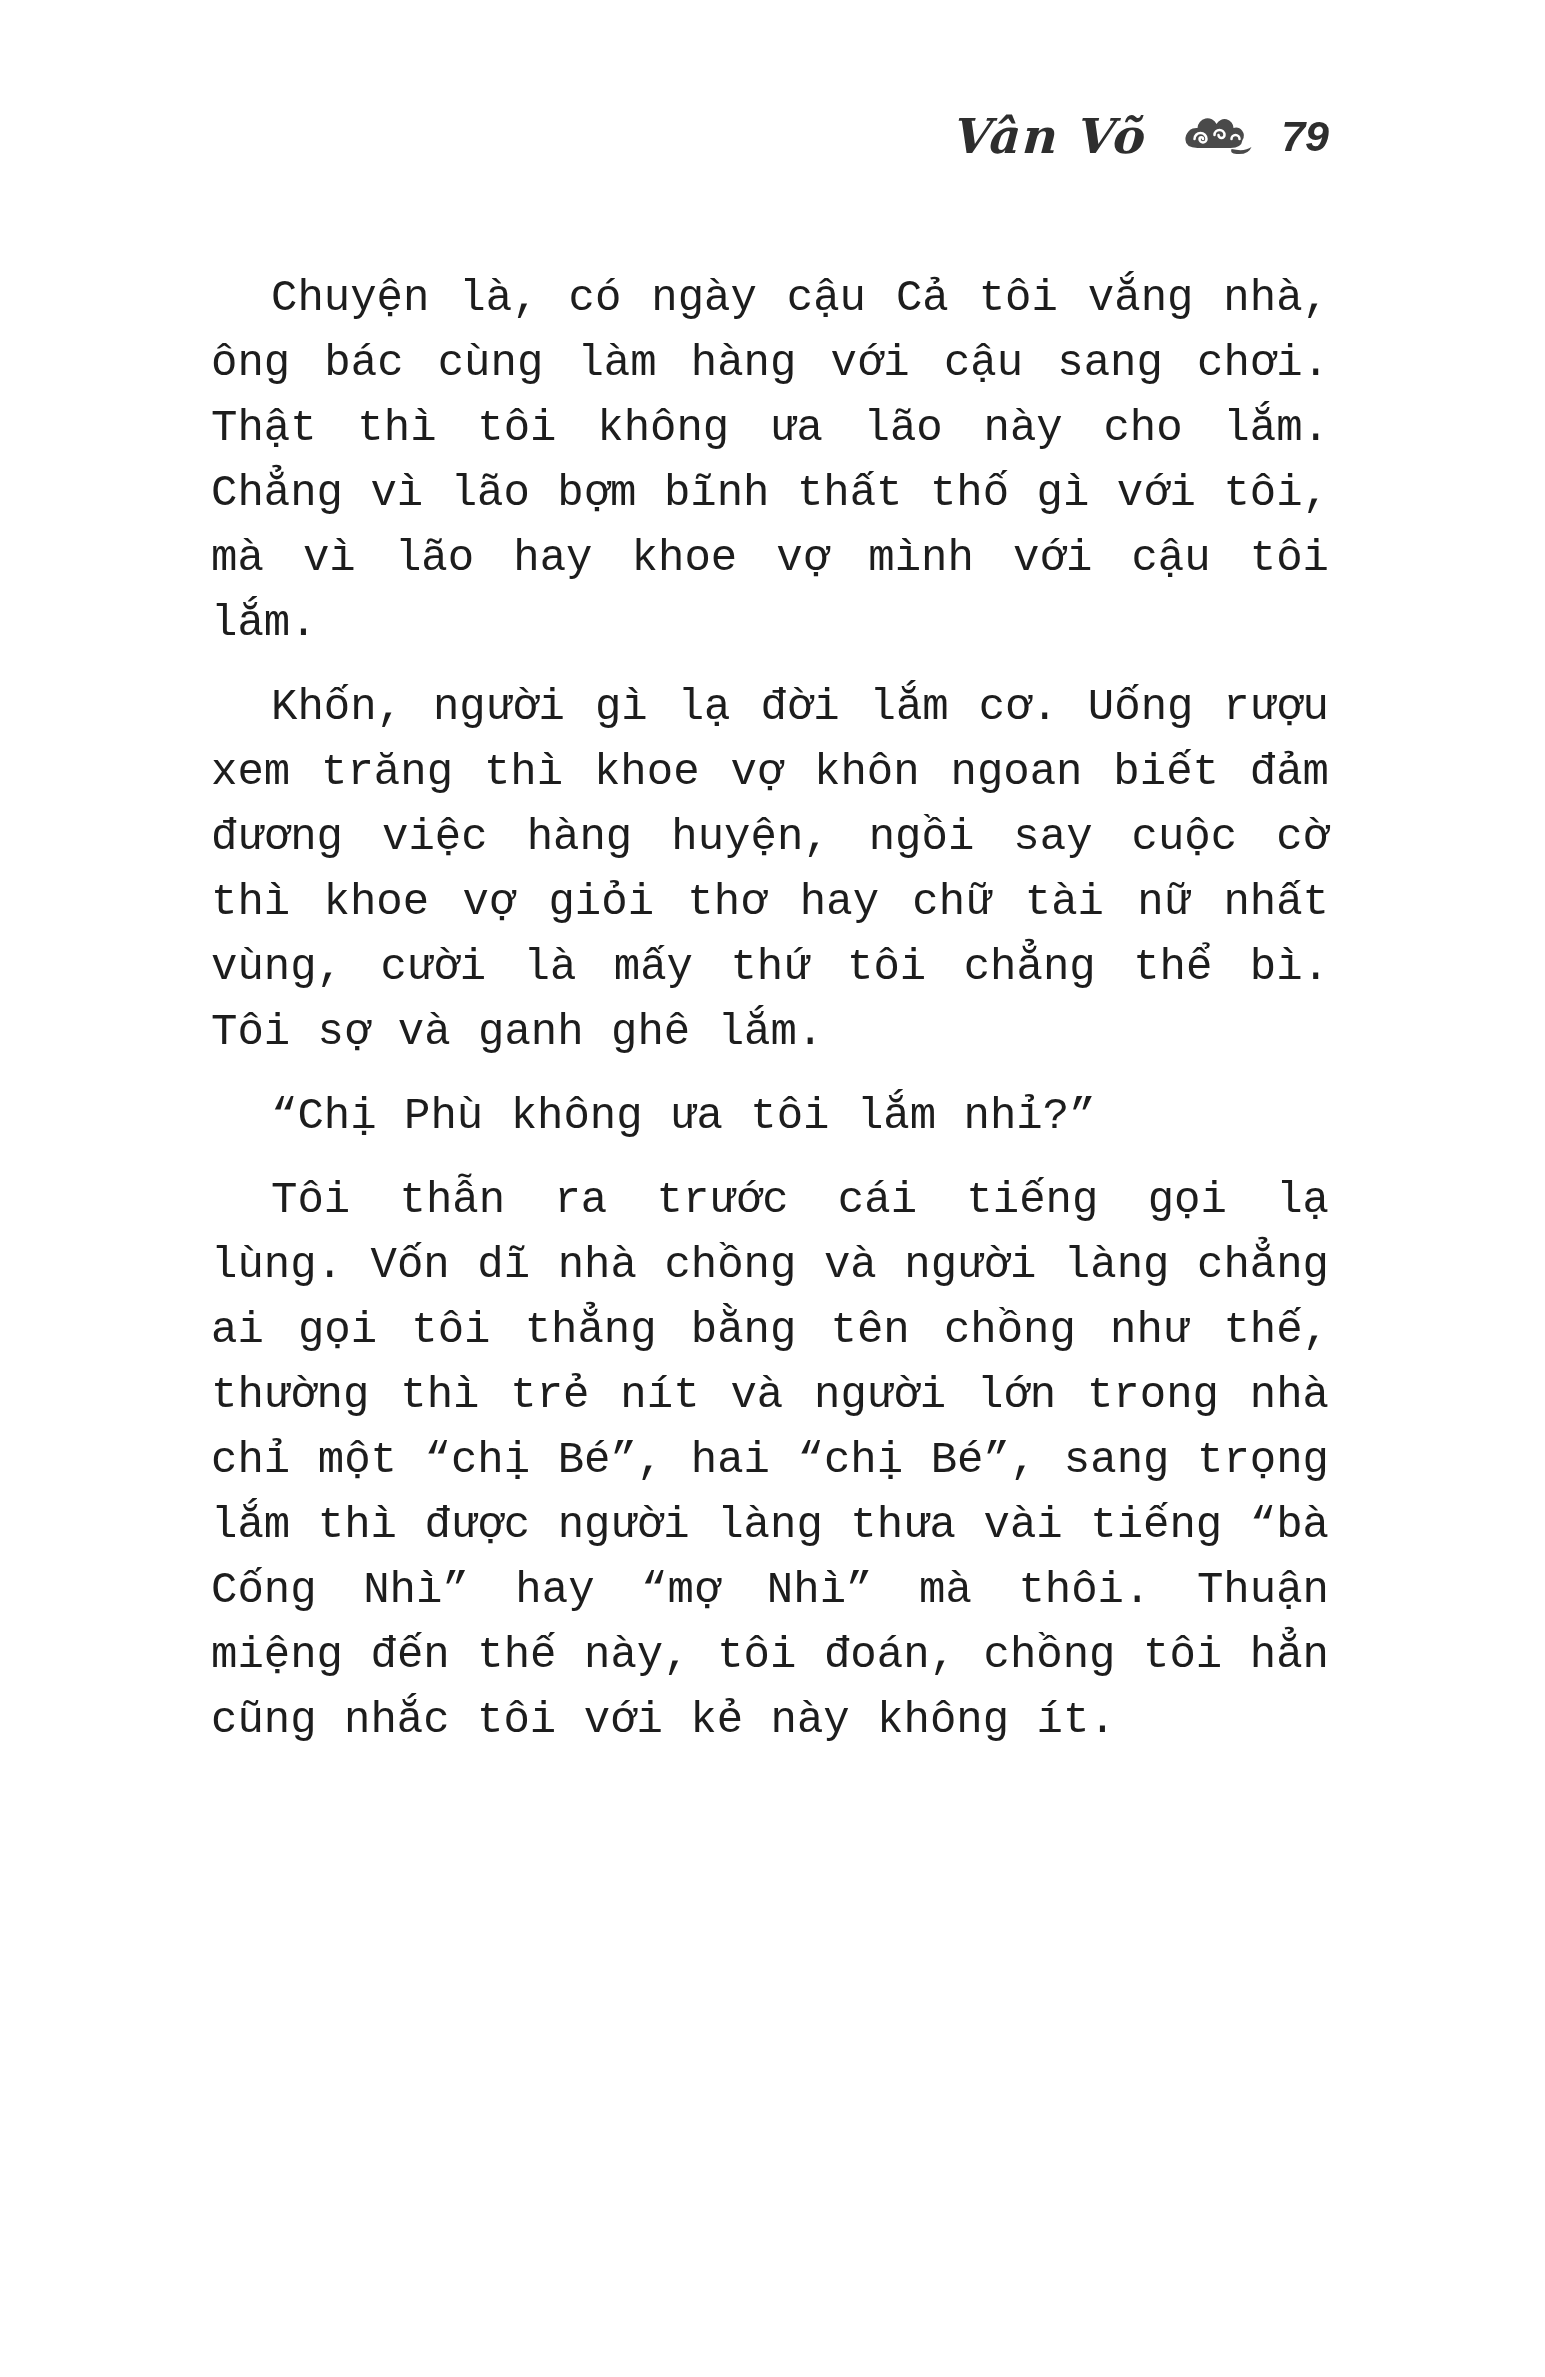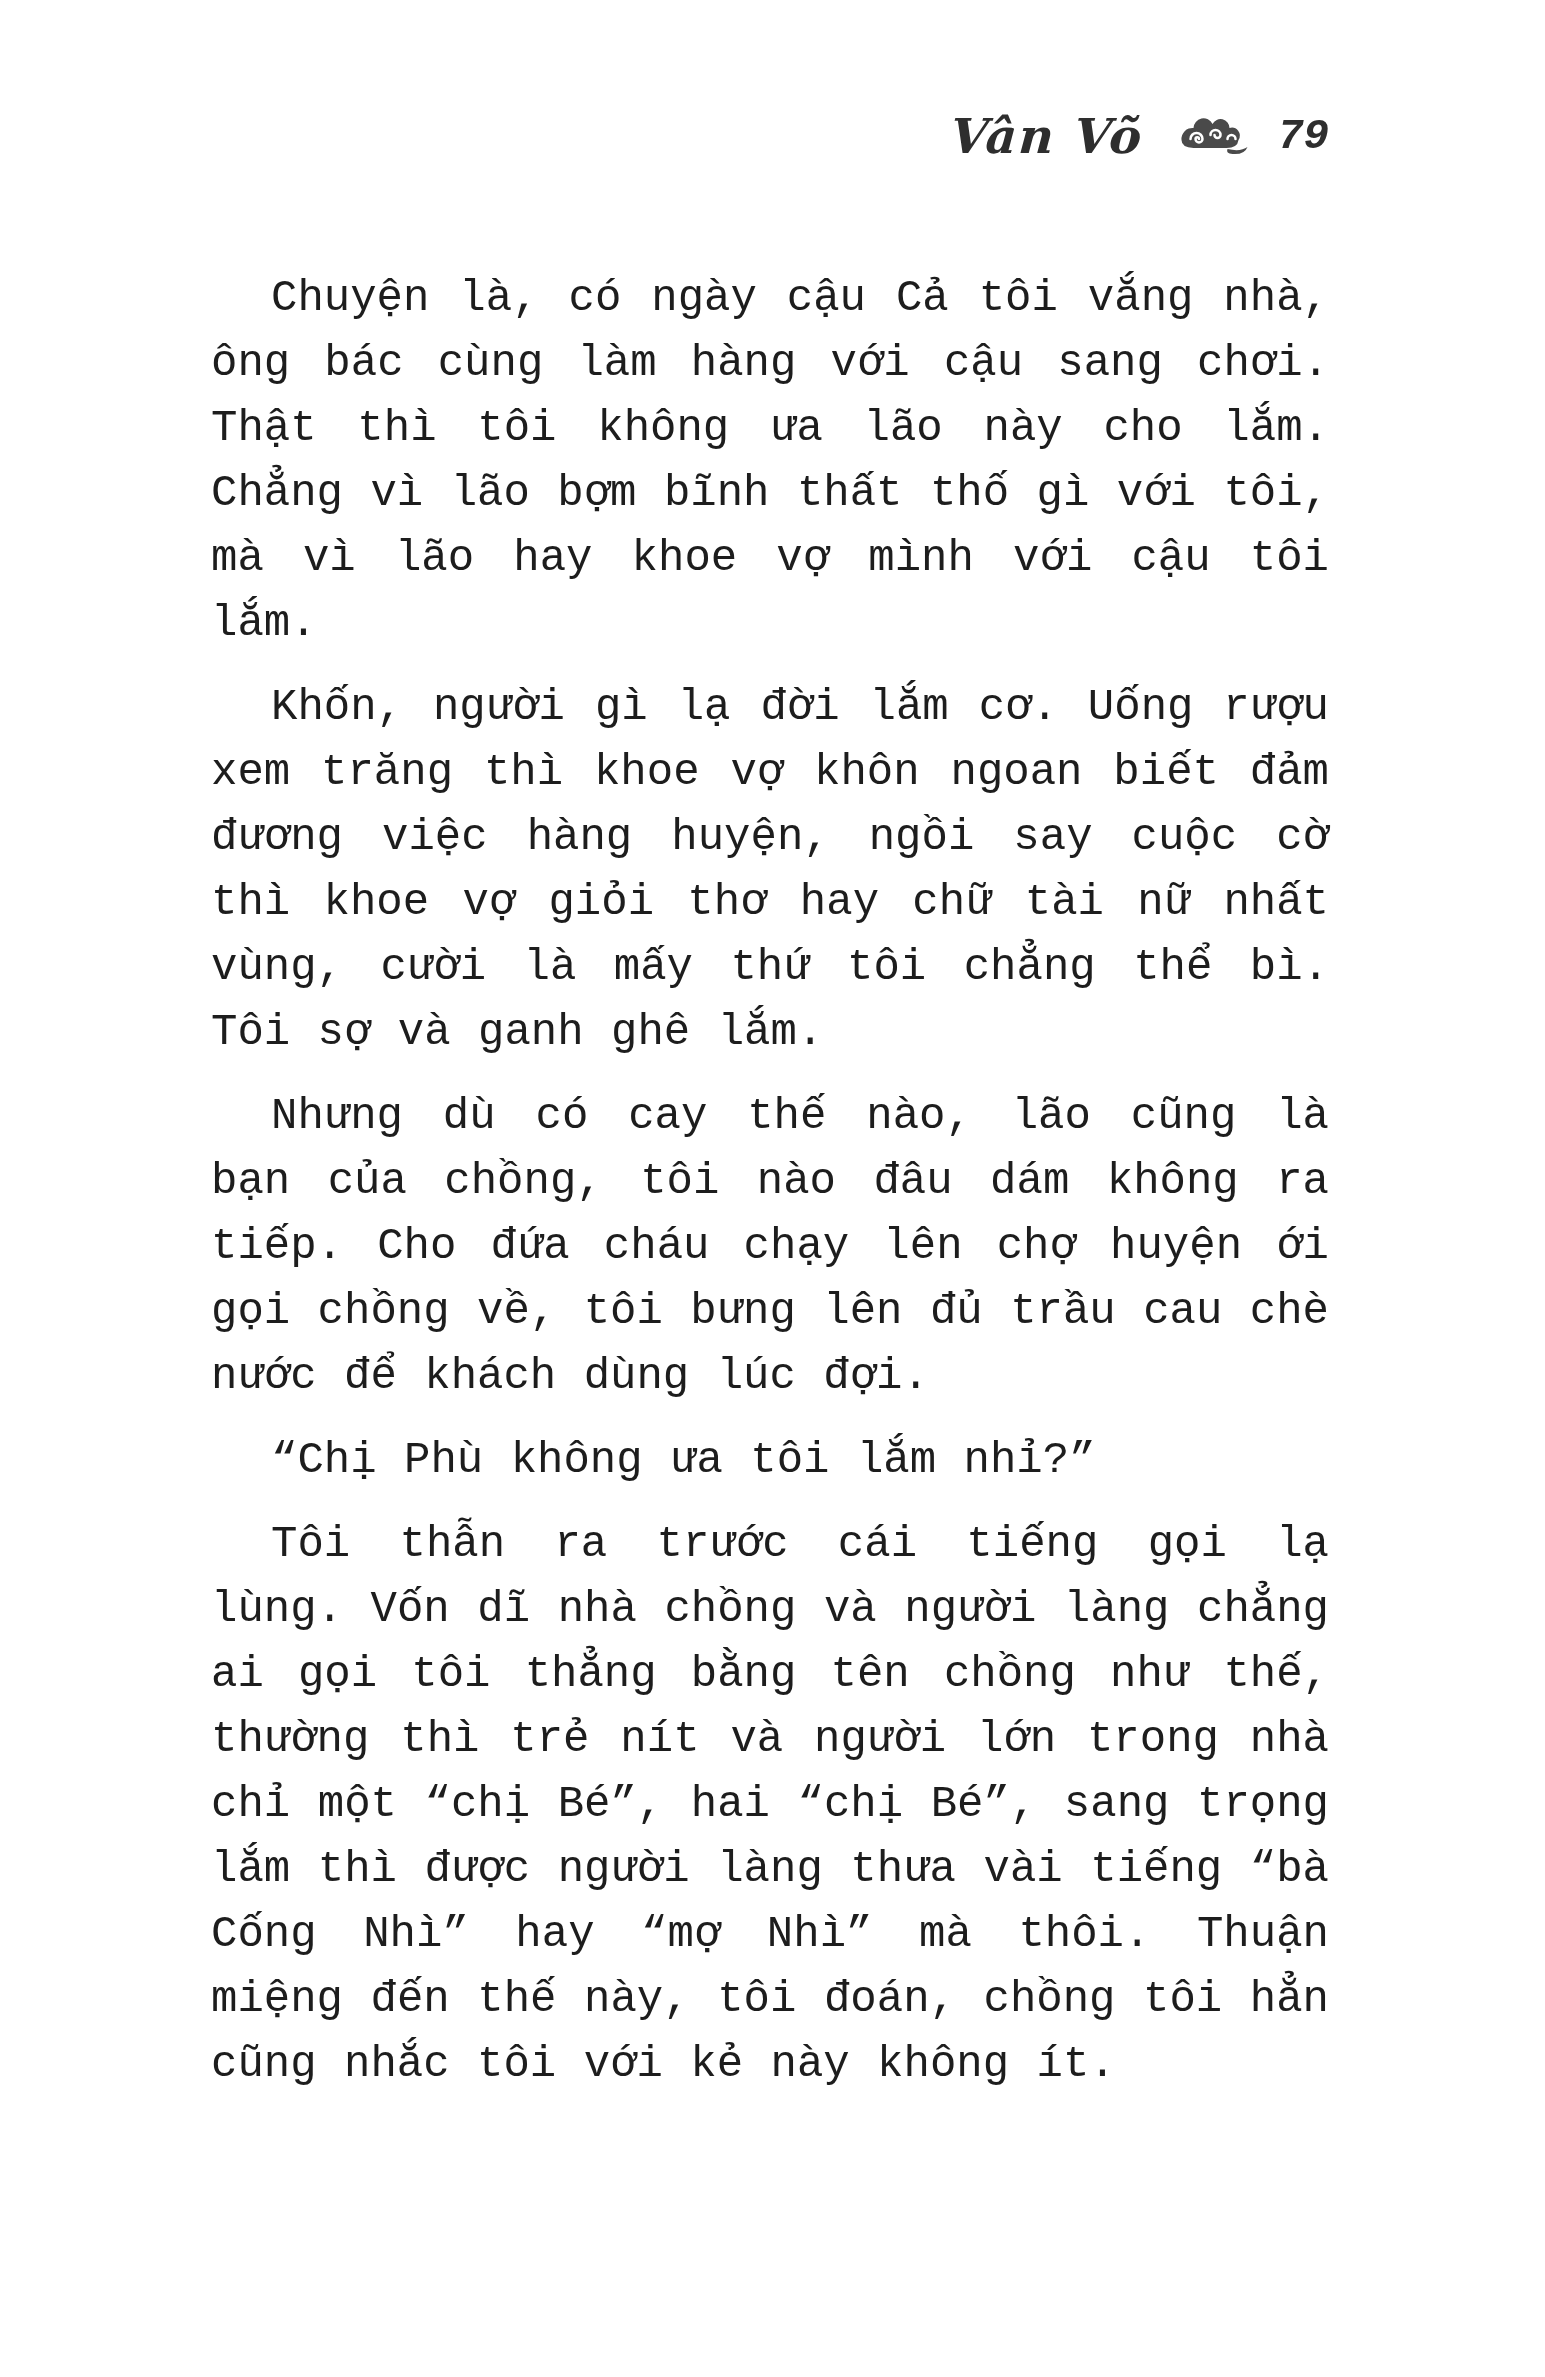--- a/index.html
+++ b/index.html
@@ -37,21 +37,21 @@
     transform: skewX(-4deg);
   }
   .ornament {
     display: inline-flex;
     align-items: center;
     width: 86px;
     height: 50px;
   }
   .ornament svg { width: 100%; height: 100%; }
   .page-number {
-    font-family: Liberation Mono, monospace;
+    font-family: Liberation Sans, sans-serif;
     font-style: italic;
     font-weight: bold;
     font-size: 43px;
     color: #2e2e2e;
     text-align: right;
   }
   .page-body {
     position: absolute;
     top: 266px;
     left: 211px;
@@ -88,19 +88,18 @@
         </g>
       </svg>
     </span>
 
     <span class="page-number">79</span>
   </header>
 
   <main class="page-body">
     <p>Chuyện là, có ngày cậu Cả tôi vắng nhà, ông bác cùng làm hàng với cậu sang chơi. Thật thì tôi không ưa lão này cho lắm. Chẳng vì lão bợm bĩnh thất thố gì với tôi, mà vì lão hay khoe vợ mình với cậu tôi lắm.</p>
     <p>Khốn, người gì lạ đời lắm cơ. Uống rượu xem trăng thì khoe vợ khôn ngoan biết đảm đương việc hàng huyện, ngồi say cuộc cờ thì khoe vợ giỏi thơ hay chữ tài nữ nhất vùng, cười là mấy thứ tôi chẳng thể bì. Tôi sợ và ganh ghê lắm.</p>
-    <p>Nhưng dù có cay thế nào, lão cũng là bạn của chồng, tôi nào đâu dám không ra tiếp. Cho đứa cháu chạy lên chợ huyện ới gọi chồng về, tôi bưng lên đủ trầu cau chè nước để khách dùng lúc đợi.</p>
     <p>“Chị Phù không ưa tôi lắm nhỉ?”</p>
     <p>Tôi thẫn ra trước cái tiếng gọi lạ lùng. Vốn dĩ nhà chồng và người làng chẳng ai gọi tôi thẳng bằng tên chồng như thế, thường thì trẻ nít và người lớn trong nhà chỉ một “chị Bé”, hai “chị Bé”, sang trọng lắm thì được người làng thưa vài tiếng “bà Cống Nhì” hay “mợ Nhì” mà thôi. Thuận miệng đến thế này, tôi đoán, chồng tôi hẳn cũng nhắc tôi với kẻ này không ít.</p>
   </main>
 
 </div>
 
 
 </body></html>

